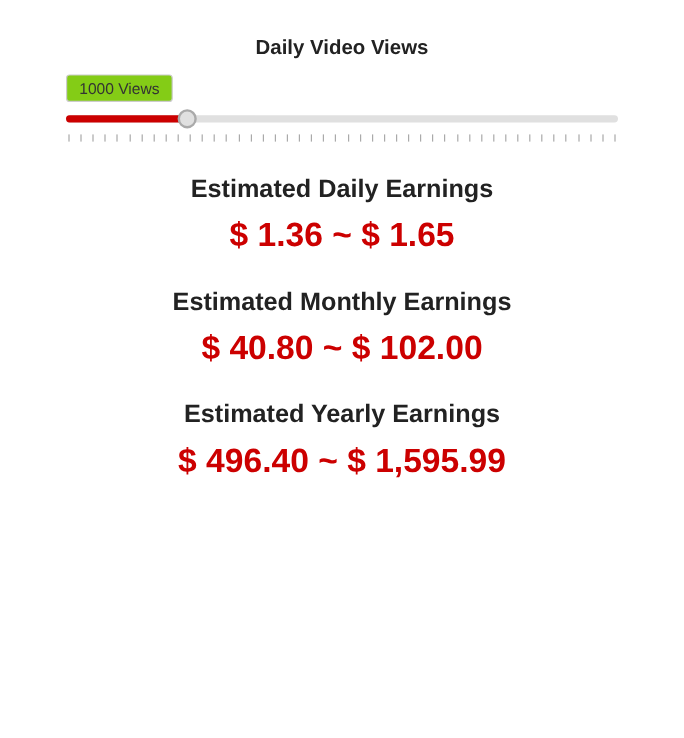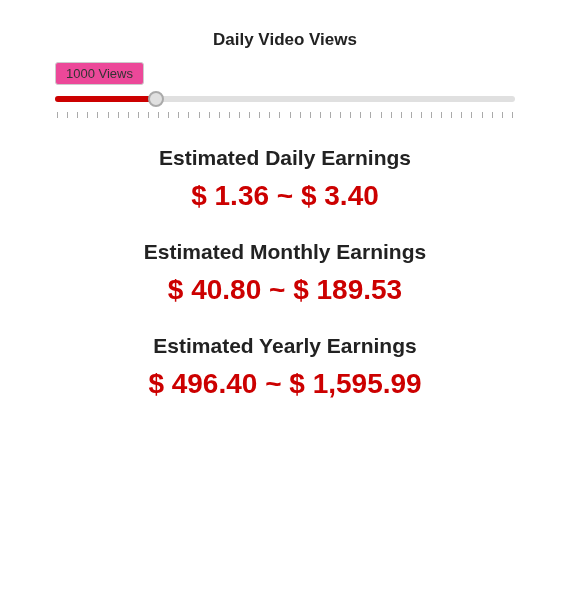--- a/index.html
+++ b/index.html
@@ -31,21 +31,21 @@
     }
 
     .slider-container {
       width: 460px;
       margin: 0 auto;
       position: relative;
     }
 
     .slider-label {
       display: inline-block;
-      background: #ec4899;
+      background: #84cc16;
       border: 1px solid #cccccc;
       padding: 3px 10px;
       font-size: 13px;
       color: #333;
       border-radius: 3px;
       margin-bottom: 4px;
       margin-left: 0px;
     }
 
     .slider-track-wrapper {
@@ -183,24 +183,24 @@
     <div class="slider-tick"></div>
     <div class="slider-tick"></div>
     <div class="slider-tick"></div>
     <div class="slider-tick"></div>
     <div class="slider-tick"></div>
   </div>
 </div>
 
 <div class="section-block">
   <div class="earnings-label">Estimated Daily Earnings</div>
-  <div class="earnings-value">$ 1.36 ~ $ 3.40</div>
+  <div class="earnings-value">$ 1.36 ~ $ 1.65</div>
 </div>
 
 <div class="section-block">
   <div class="earnings-label">Estimated Monthly Earnings</div>
-  <div class="earnings-value">$ 40.80 ~ $ 189.53</div>
+  <div class="earnings-value">$ 40.80 ~ $ 102.00</div>
 </div>
 
 <div class="section-block">
   <div class="earnings-label">Estimated Yearly Earnings</div>
   <div class="earnings-value">$ 496.40 ~ $ 1,595.99</div>
 </div>
 
 </body></html>

